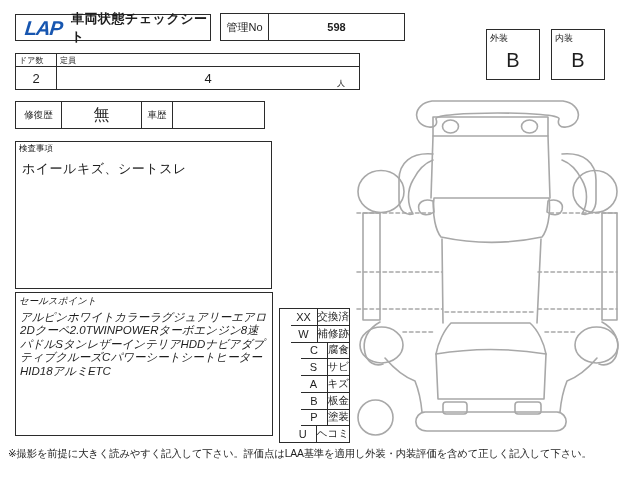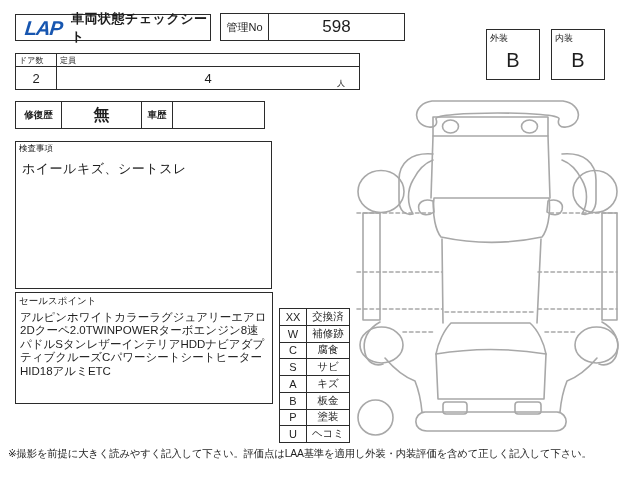--- a/index.html
+++ b/index.html
@@ -13,21 +13,21 @@
 
   
   .lap-box { left:15px; top:14px; width:196px; height:27px; display:flex; align-items:center; }
   .lap-logo { font-style:italic; font-weight:bold; font-size:20px; letter-spacing:-1px;
               color:#1756b0; margin-left:9px; transform:skewX(-6deg); line-height:1; }
   .sheet-title { font-size:13px; font-weight:bold; margin-left:9px; letter-spacing:0.5px; }
 
   .kanri-box { left:220px; top:13px; width:185px; height:28px; display:flex; }
   .kanri-label { width:48px; border-right:1px solid #2b2b2b; display:flex; align-items:center;
                  justify-content:center; font-size:11px; }
-  .kanri-value { flex:1; display:flex; align-items:center; justify-content:center; font-size:17px; }
+  .kanri-value { flex:1; display:flex; align-items:center; justify-content:center; font-size:11px;font-weight:bold; }
 
   
   .score-box { position:absolute; border:1.5px solid #2b2b2b; background:#fff; }
   .score-label { font-size:9px; padding:2px 0 0 3px; }
   .hyoka-box { left:413px; top:15px; width:61px; height:65px; }
   .hyoka-value { text-align:center; font-size:27px; margin-top:3px; letter-spacing:-1px; }
   .gaiso-box { left:486px; top:29px; width:54px; height:51px; }
   .naiso-box { left:551px; top:29px; width:54px; height:51px; }
   .grade-value { text-align:center; font-size:20px; margin-top:4px; }
 
@@ -38,35 +38,35 @@
   .name-value { text-align:center; font-size:15px; margin-top:2px; }
   .vcol { border-right:1px solid #2b2b2b; display:flex; flex-direction:column; }
   .vcol:last-child { border-right:none; }
   .vcol-head { height:13px; border-bottom:1px solid #2b2b2b; font-size:8px; padding:1px 0 0 3px; }
   .vcol-val { flex:1; display:flex; align-items:center; justify-content:center; font-size:13px; position:relative; }
   .w-doors { width:41px; } .w-shape { width:48px; } .w-cap { flex:1; }
   .cap-unit { position:absolute; right:14px; bottom:0px; font-size:8px; }
 
   
   .shufuku-box { left:15px; top:101px; width:250px; height:28px; display:flex; }
-  .h-cell { border-right:1px solid #2b2b2b; display:flex; align-items:center; justify-content:center;font-weight:bold; }
+  .h-cell { border-right:1px solid #2b2b2b; display:flex; align-items:center; justify-content:center; }
   .h-cell:last-child { border-right:none; }
   .h-lab { font-size:9.5px; }
   .c1 { width:46px; } .c2 { width:80px; font-size:16px; } .c3 { width:31px; } .c4 { flex:1; }
 
   
   .kensa-box { left:15px; top:141px; width:257px; height:148px; }
   .kensa-content { font-size:13px; padding:5px 6px; letter-spacing:0.5px; }
-  .sales-box { left:15px; top:292px; width:258px; height:112px; }
+  .sales-box { left:15px; top:292px; width:258px; height:144px;font-style:italic; }
   .sales-label { font-size:9.5px; padding:2px 0 0 3px; }
   .sales-content { font-size:11.5px; line-height:1.17; padding:3px 3px 0 4px; word-break:break-all; }
 
   
   .legend { position:absolute; left:279px; top:308px; width:71px; height:135px;
-            border:1.5px solid #2b2b2b; display:flex; flex-direction:column; }
+            border:1.5px solid #2b2b2b; display:flex; flex-direction:column;align-items:flex-end; }
   .lrow { flex:1; display:flex; border-bottom:1px solid #2b2b2b; }
   .lrow:last-child { border-bottom:none; }
   .lcode { width:27px; border-right:1px solid #2b2b2b; display:flex; align-items:center;
            justify-content:center; font-size:11px; }
   .llabel { flex:1; display:flex; align-items:center; justify-content:center; font-size:10.5px; }
 
   
   .note { position:absolute; left:8px; top:447px; width:632px; font-size:10.4px;
           letter-spacing:-0.2px; white-space:nowrap; }
 

